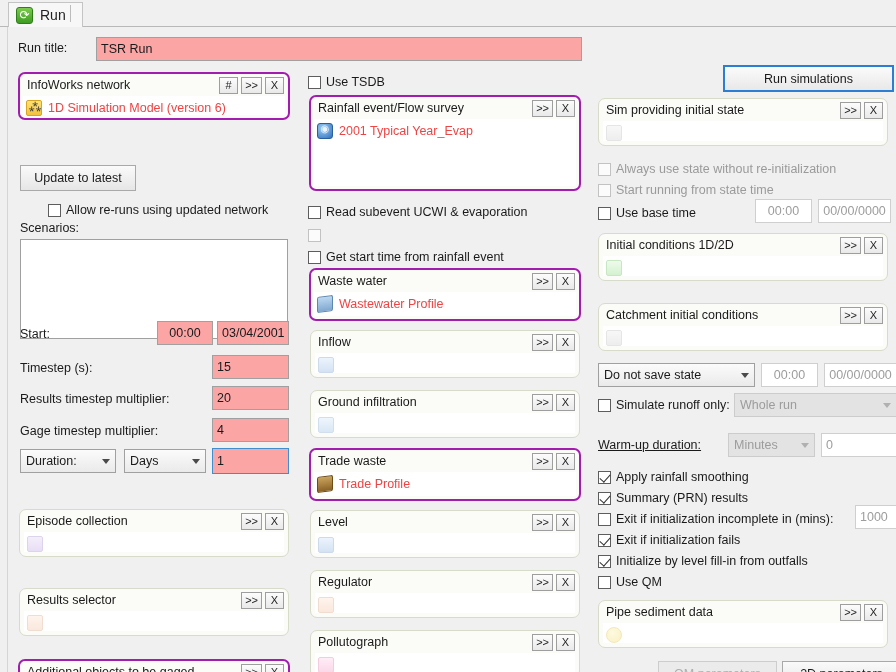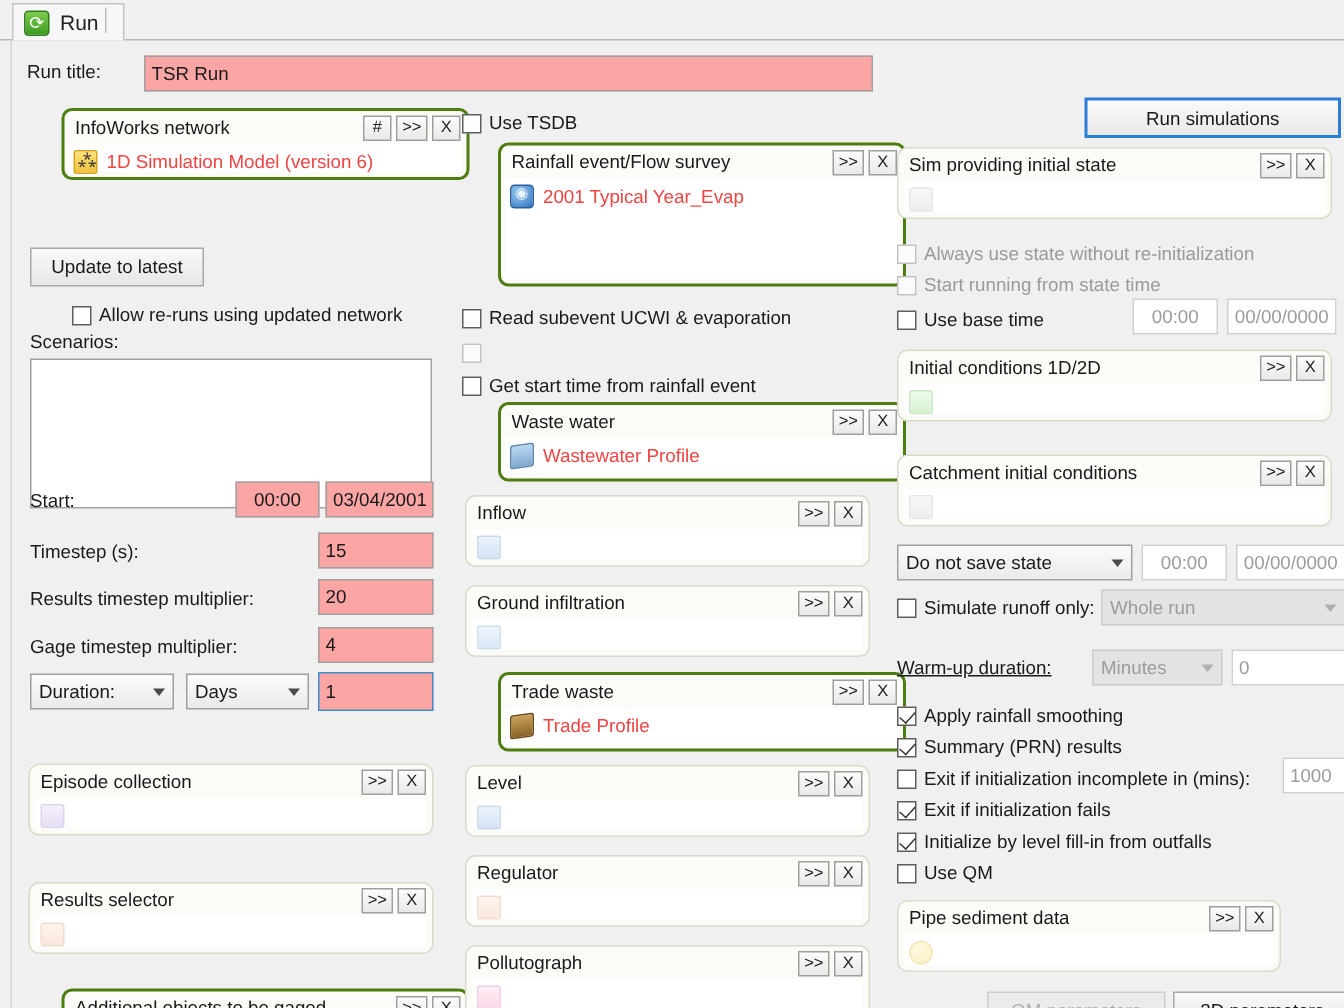--- a/index.html
+++ b/index.html
@@ -88,21 +88,21 @@
     font-size: 12.5px; color: #1a1a1a;
   }
   .combo.dis { background: #e3e3e3; border-color: #cccccc; color: #9c9c9c; }
   .chev { width: 0; height: 0; border-left: 4px solid transparent;
           border-right: 4px solid transparent; border-top: 5px solid #4a4a4a;
           margin-left: 6px; flex: none; }
   .chev.dis { border-top-color: #b0b0b0; }
 
   
   .grp { position: absolute; border-radius: 7px; background: #fbfbf7; }
-  .grp.sel { border: 2px solid #4d7c0f; margin-left: 23px; }
+  .grp.sel { border: 2px solid #a21caf; }
   .grp.un  { border: 1px solid #d6dcc9; }
   .grp-head {
     position: absolute; left: 0; right: 0; top: 0; height: 22px;
     display: flex; align-items: center; padding: 0 4px 0 7px;
   }
   .grp-title { font-size: 12.5px; color: #1a1a1a; white-space: nowrap; overflow: hidden; }
   .grp-btns { margin-left: auto; display: flex; gap: 3px; }
   .mini {
     min-width: 19px; height: 17px; padding: 0 3px;
     background: linear-gradient(#fcfcfc, #e9e9e9);
@@ -518,21 +518,21 @@
       </div>
       <div class="cb" style="position:absolute;left:8px;top:524px;">
         <span class="box on"></span>
         <span class="lbl">Initialize by level fill-in from outfalls</span>
       </div>
       <div class="cb" style="position:absolute;left:8px;top:545px;">
         <span class="box"></span>
         <span class="lbl">Use QM</span>
       </div>
 
-      <div class="grp un" style="left:8px;top:573px;width:256px;height:48px;padding-left:32px;">
+      <div class="grp un" style="left:8px;top:573px;width:290px;height:48px;padding-left:32px;">
         <div class="grp-head">
           <span class="grp-title">Pipe sediment data</span>
           <span class="grp-btns">
             <button class="mini">&gt;&gt;</button>
             <button class="mini">X</button>
           </span>
         </div>
         <div class="grp-list">
           <div class="row-item">
             <span class="g g-yellow g-ghost"></span>

